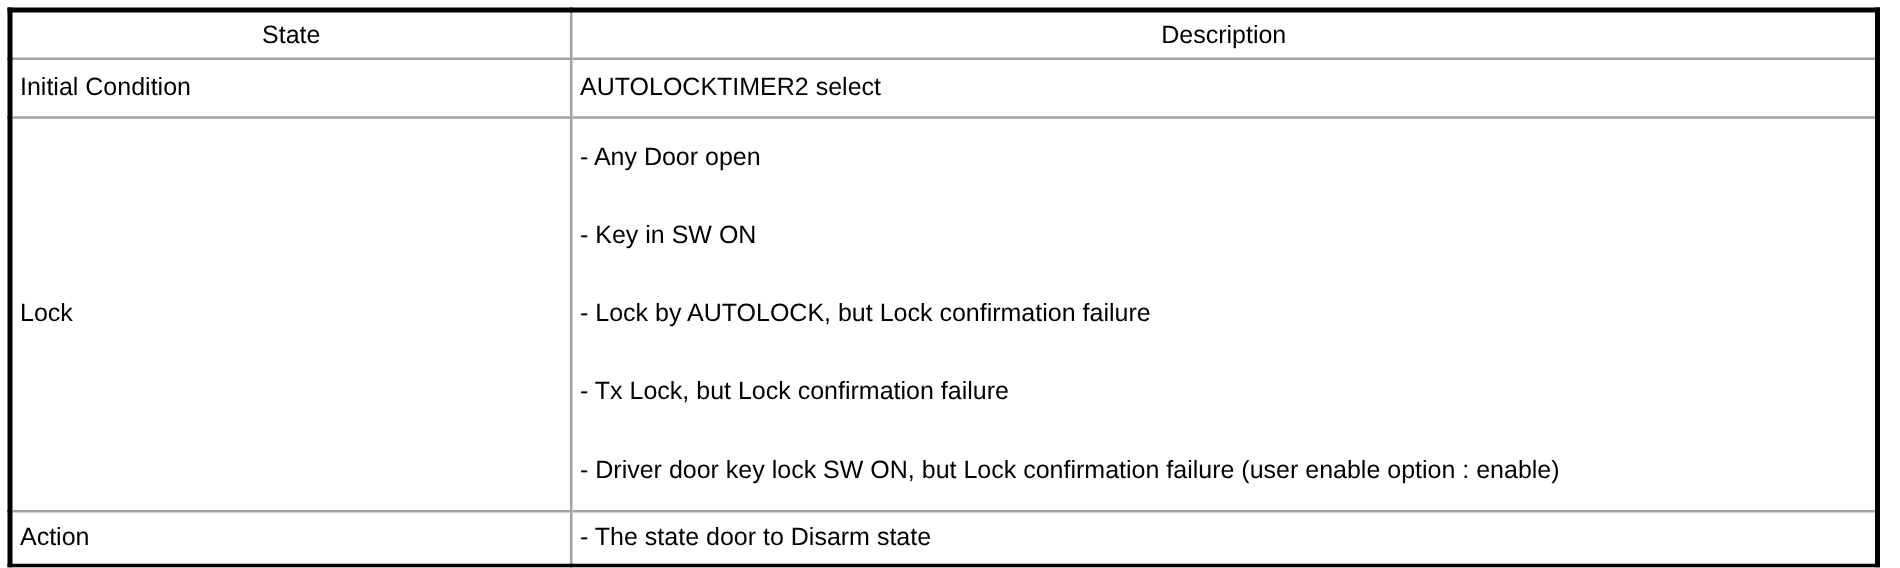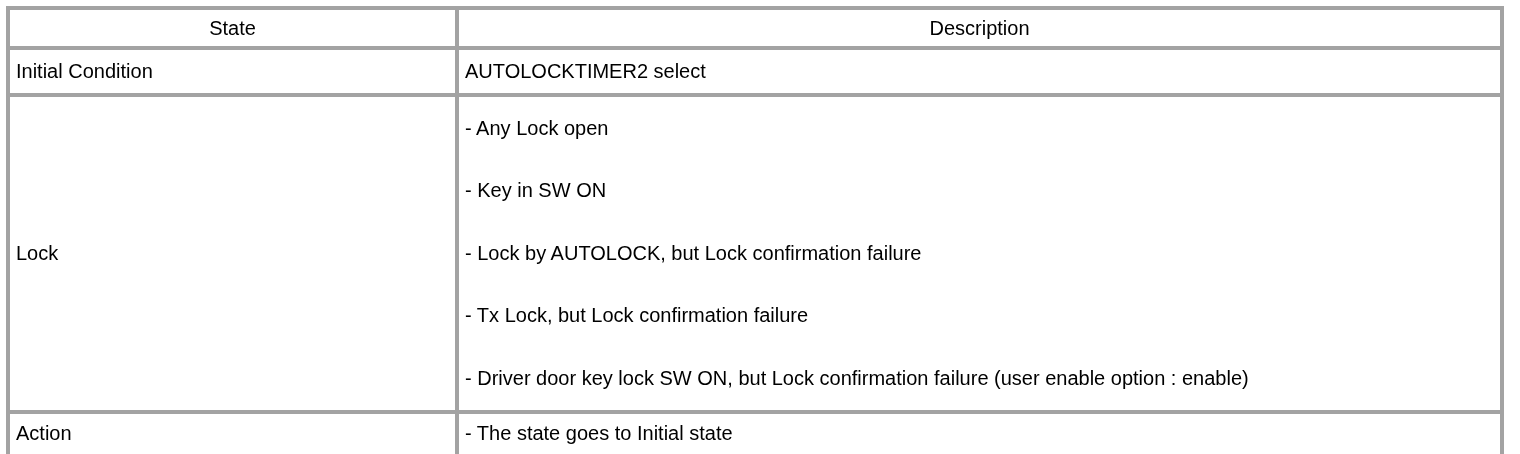--- a/index.html
+++ b/index.html
@@ -24,21 +24,21 @@
     position: absolute;
     left: 6px;
     top: 6px;
     width: 1498px;
     border-collapse: collapse;
     table-layout: fixed;
     border: 4px solid #000000;
   }
   table.spec th,
   table.spec td {
-    border: 4px solid #a3a3a3;
+    border: 2px solid #a3a3a3;
     font-weight: normal;
     vertical-align: middle;
     padding: 0 6px 0 6px;
     overflow: hidden;
     white-space: nowrap;
   }
   table.spec th {
     text-align: center;
     height: 36px;
   }
@@ -76,26 +76,26 @@
       </tr>
     </thead>
     <tbody>
       <tr class="r-initial">
         <td>Initial Condition</td>
         <td>AUTOLOCKTIMER2 select</td>
       </tr>
       <tr class="r-event">
         <td>Lock</td>
         <td class="desc-multi">
-          <div class="ev-line">- Any Lock open</div>
+          <div class="ev-line">- Any Door open</div>
           <div class="ev-line">- Key in SW ON</div>
           <div class="ev-line">- Lock by AUTOLOCK, but Lock confirmation failure</div>
           <div class="ev-line">- Tx Lock, but Lock confirmation failure</div>
           <div class="ev-line">- Driver door key lock SW ON, but Lock confirmation failure (user enable option : enable)</div>
         </td>
       </tr>
       <tr class="r-action">
         <td>Action</td>
-        <td>- The state goes to Initial state</td>
+        <td>- The state door to Disarm state</td>
       </tr>
     </tbody>
   </table>
 </div>
 
 </body></html>

